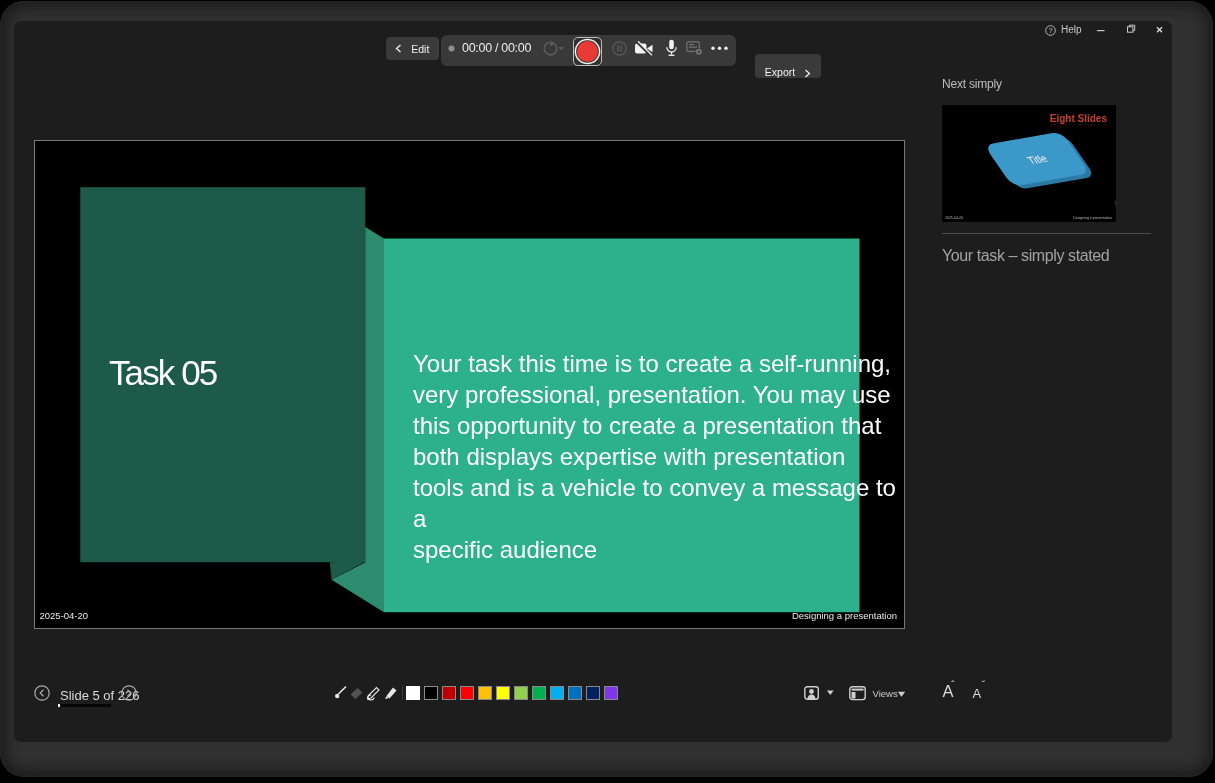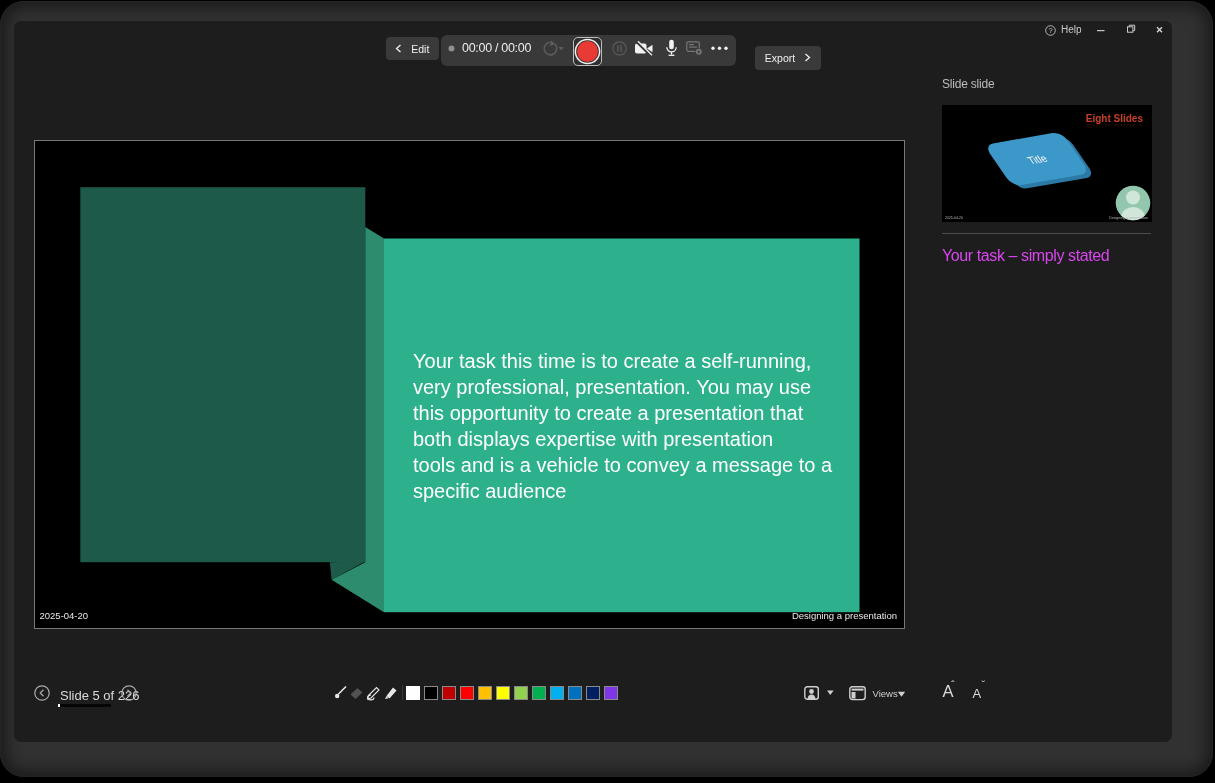--- a/index.html
+++ b/index.html
@@ -13,49 +13,49 @@
        background:#1d1d1d;border-radius:7px;}
 
   
   #help{left:1045px;top:24px;color:#c9c9c9;font-size:10px;}
   #help svg{vertical-align:-3px;margin-right:5px;}
 
   
   .tbtn{background:#3a3a3a;border-radius:4px;color:#f0f0f0;font-size:10.5px;font-weight:400;
         display:flex;align-items:center;justify-content:center;}
   #editbtn{left:386px;top:37px;width:52.5px;height:23px;}
-  #exportbtn{left:755px;top:46px;width:66px;height:23.5px;}
+  #exportbtn{left:755px;top:54px;width:66px;height:23.5px;align-items:flex-end;}
   #recgroup{left:441px;top:35.3px;width:295px;height:30.7px;background:#393939;border-radius:6px;}
   #recgroup .ic{position:absolute;}
   #timer{position:absolute;left:21px;top:6px;color:#ececec;font-size:12.5px;letter-spacing:-0.3px;}
   #recbox{position:absolute;left:132px;top:1.8px;width:27px;height:27px;border-radius:5px;
           border:1px solid #bdbdbd;background:#303030;}
 
   
   #slide{left:34px;top:140px;width:871px;height:489px;background:#000;
          border:1px solid #787878;box-sizing:border-box;}
   #task{position:absolute;left:74px;top:212px;color:#fff;font-size:35px;letter-spacing:-1.9px;}
-  #bodytext{position:absolute;left:378px;top:207.3px;color:#fff;font-size:20px;line-height:26px;}
+  #bodytext{position:absolute;left:378px;top:207.3px;color:#fff;font-size:24px;line-height:31px;}
   #sdate{position:absolute;left:4.5px;top:468.5px;color:#e8e8e8;font-size:9.5px;}
   #sfoot{position:absolute;right:7px;top:468.5px;color:#e8e8e8;font-size:9.5px;}
 
   
   #nextlabel{left:942px;top:77px;color:#bdbdbd;font-size:12px;letter-spacing:-0.2px;}
-  #thumb{left:942px;top:105px;width:210px;height:117px;background:#000;overflow:hidden;}
+  #thumb{left:942px;top:105px;width:174px;height:117px;background:#000;overflow:hidden;}
   #eight{position:absolute;right:9px;top:7.5px;color:#c5402a;font-size:10px;font-weight:700;}
   #eightr{position:absolute;right:9px;top:17px;color:#c5402a;font-size:10px;font-weight:700;
           transform:scaleY(-1);opacity:.32;filter:blur(.3px);
           -webkit-mask-image:linear-gradient(to bottom,transparent 38%,rgba(0,0,0,.85) 95%);
           mask-image:linear-gradient(to bottom,transparent 38%,rgba(0,0,0,.85) 95%);}
   #slab{position:absolute;left:42px;top:40px;width:104px;height:56px;border-radius:12px;
         background:#3c98c9;transform-origin:0 0;transform:matrix(0.745,-0.13,0.512,0.744,0,0);
         box-shadow:4px 6px 0 -1px #2b7aa5;color:#f2f2f2;font-size:13px;
         display:flex;align-items:center;justify-content:center;}
   #divider{left:942px;top:233px;width:209px;height:1px;background:#4c4c4c;}
-  #nexttitle{left:942px;top:247px;color:#d946ef;font-size:16px;letter-spacing:-0.4px;text-align:right;}
+  #nexttitle{left:942px;top:247px;color:#a3a3a3;font-size:16px;letter-spacing:-0.4px;text-align:right;}
 
   
   #slidelabel{left:60px;top:687.5px;color:#dadada;font-size:13px;}
   #progress{left:57.5px;top:704px;width:53px;height:2.6px;background:#060606;}
   #progress i{position:absolute;left:0;top:0;width:2.2px;height:100%;background:#fff;}
   .swatch{position:absolute;top:685.5px;width:14.4px;height:14.4px;box-sizing:border-box;border:1px solid #8a8a8a;}
   #viewstext{left:872.5px;top:687.5px;color:#cdcdcd;font-size:9.5px;}
 </style>
 </head>
 <body>
@@ -131,31 +131,32 @@
       <path d="M1.5,1 L5.5,4.5 L1.5,8" stroke="#f0f0f0" stroke-width="1.3" fill="none"></path>
     </svg></div>
 
   <div class="abs" id="slide">
     <svg width="869" height="487" viewBox="0 0 869 487" style="position:absolute;left:0;top:0">
       <rect x="45.3" y="46.2" width="285" height="375" fill="#1d5a49"></rect>
       <polygon points="294.8,421.2 296.6,438.8 330.1,420.5" fill="#1d5a49"></polygon>
       <polygon points="330.3,86 349,97.5 349,471.2 296.6,438.8 330.3,421.2" fill="#2e8c6e"></polygon>
       <rect x="349" y="97.5" width="475.5" height="373.7" fill="#2db18c"></rect>
     </svg>
+    <div id="task">Task 05</div>
     <div id="bodytext">Your task this time is to create a self-running,<br>
 very professional, presentation. You may use<br>
 this opportunity to create a presentation that<br>
 both displays expertise with presentation<br>
 tools and is a vehicle to convey a message to a<br>
 specific audience</div>
     <div id="sdate">2025-04-20</div>
     <div id="sfoot">Designing a presentation</div>
   </div>
 
-  <div class="abs" id="nextlabel">Slide slide</div>
+  <div class="abs" id="nextlabel">Next simply</div>
   <div class="abs" id="thumb">
     <div id="eight">Eight Slides</div>
     <div id="eightr">Eight Slides</div>
     <div id="slab">Title</div>
     <svg style="position:absolute;left:173px;top:80px" width="36" height="36" viewBox="0 0 36 36">
       <clipPath id="avclip">
         <circle cx="18" cy="18" r="17.3"></circle>
       </clipPath>
       <circle cx="18" cy="18" r="17.3" fill="#93c7ad"></circle>
       <g clip-path="url(#avclip)">

